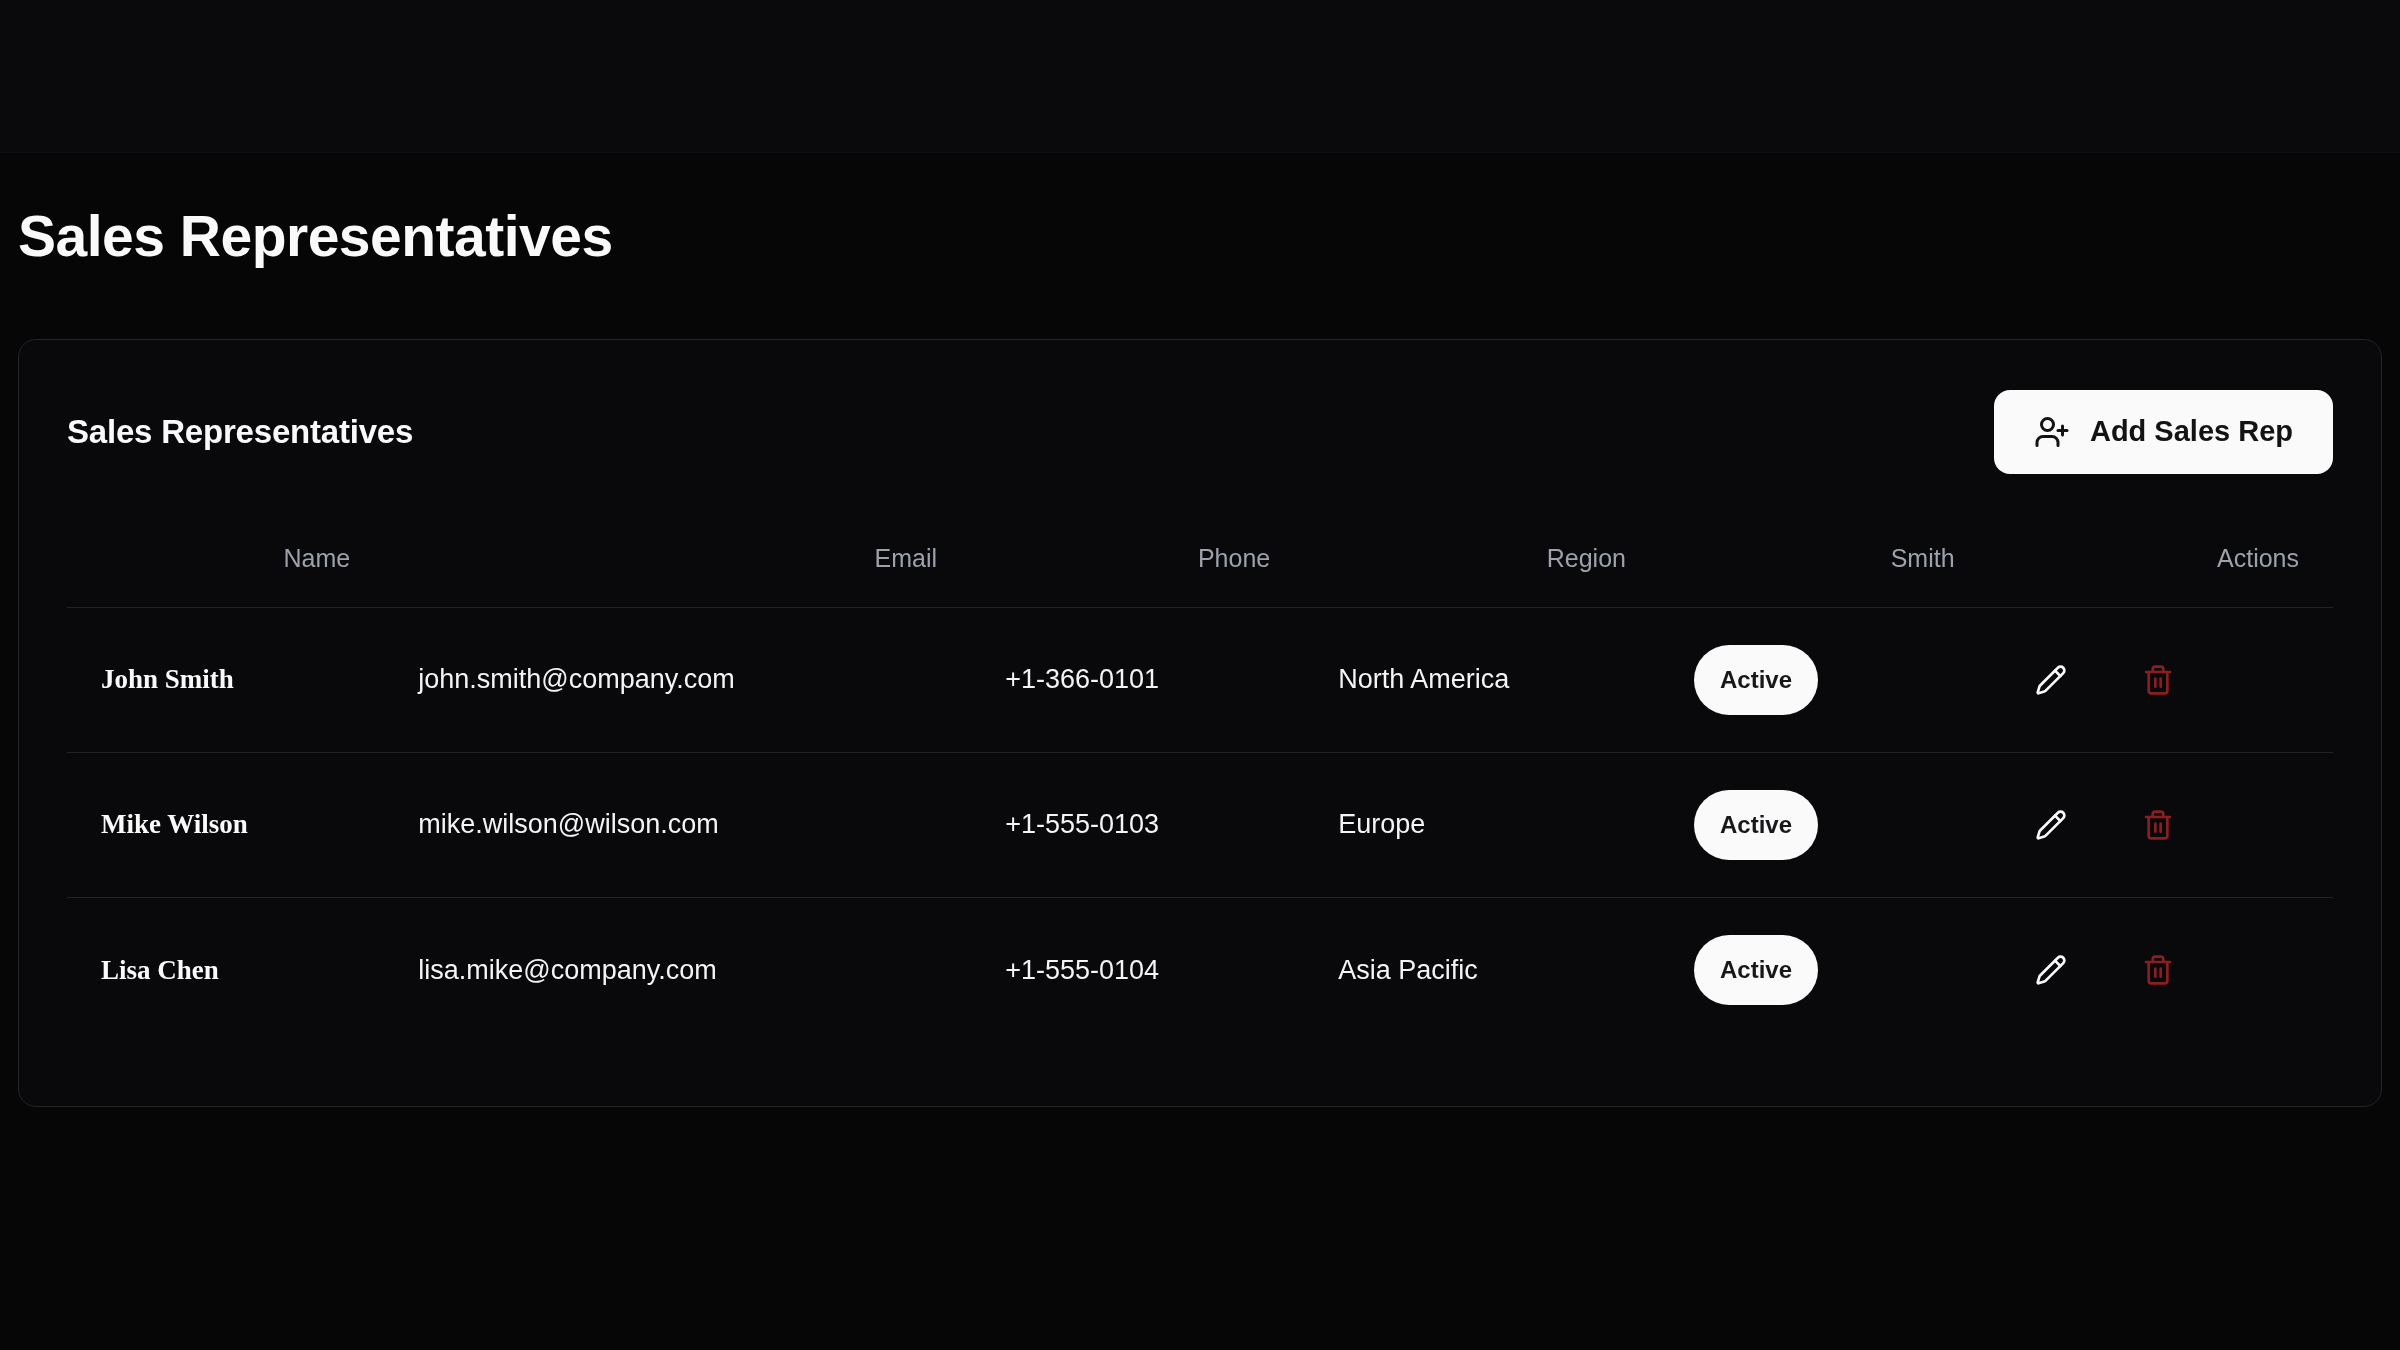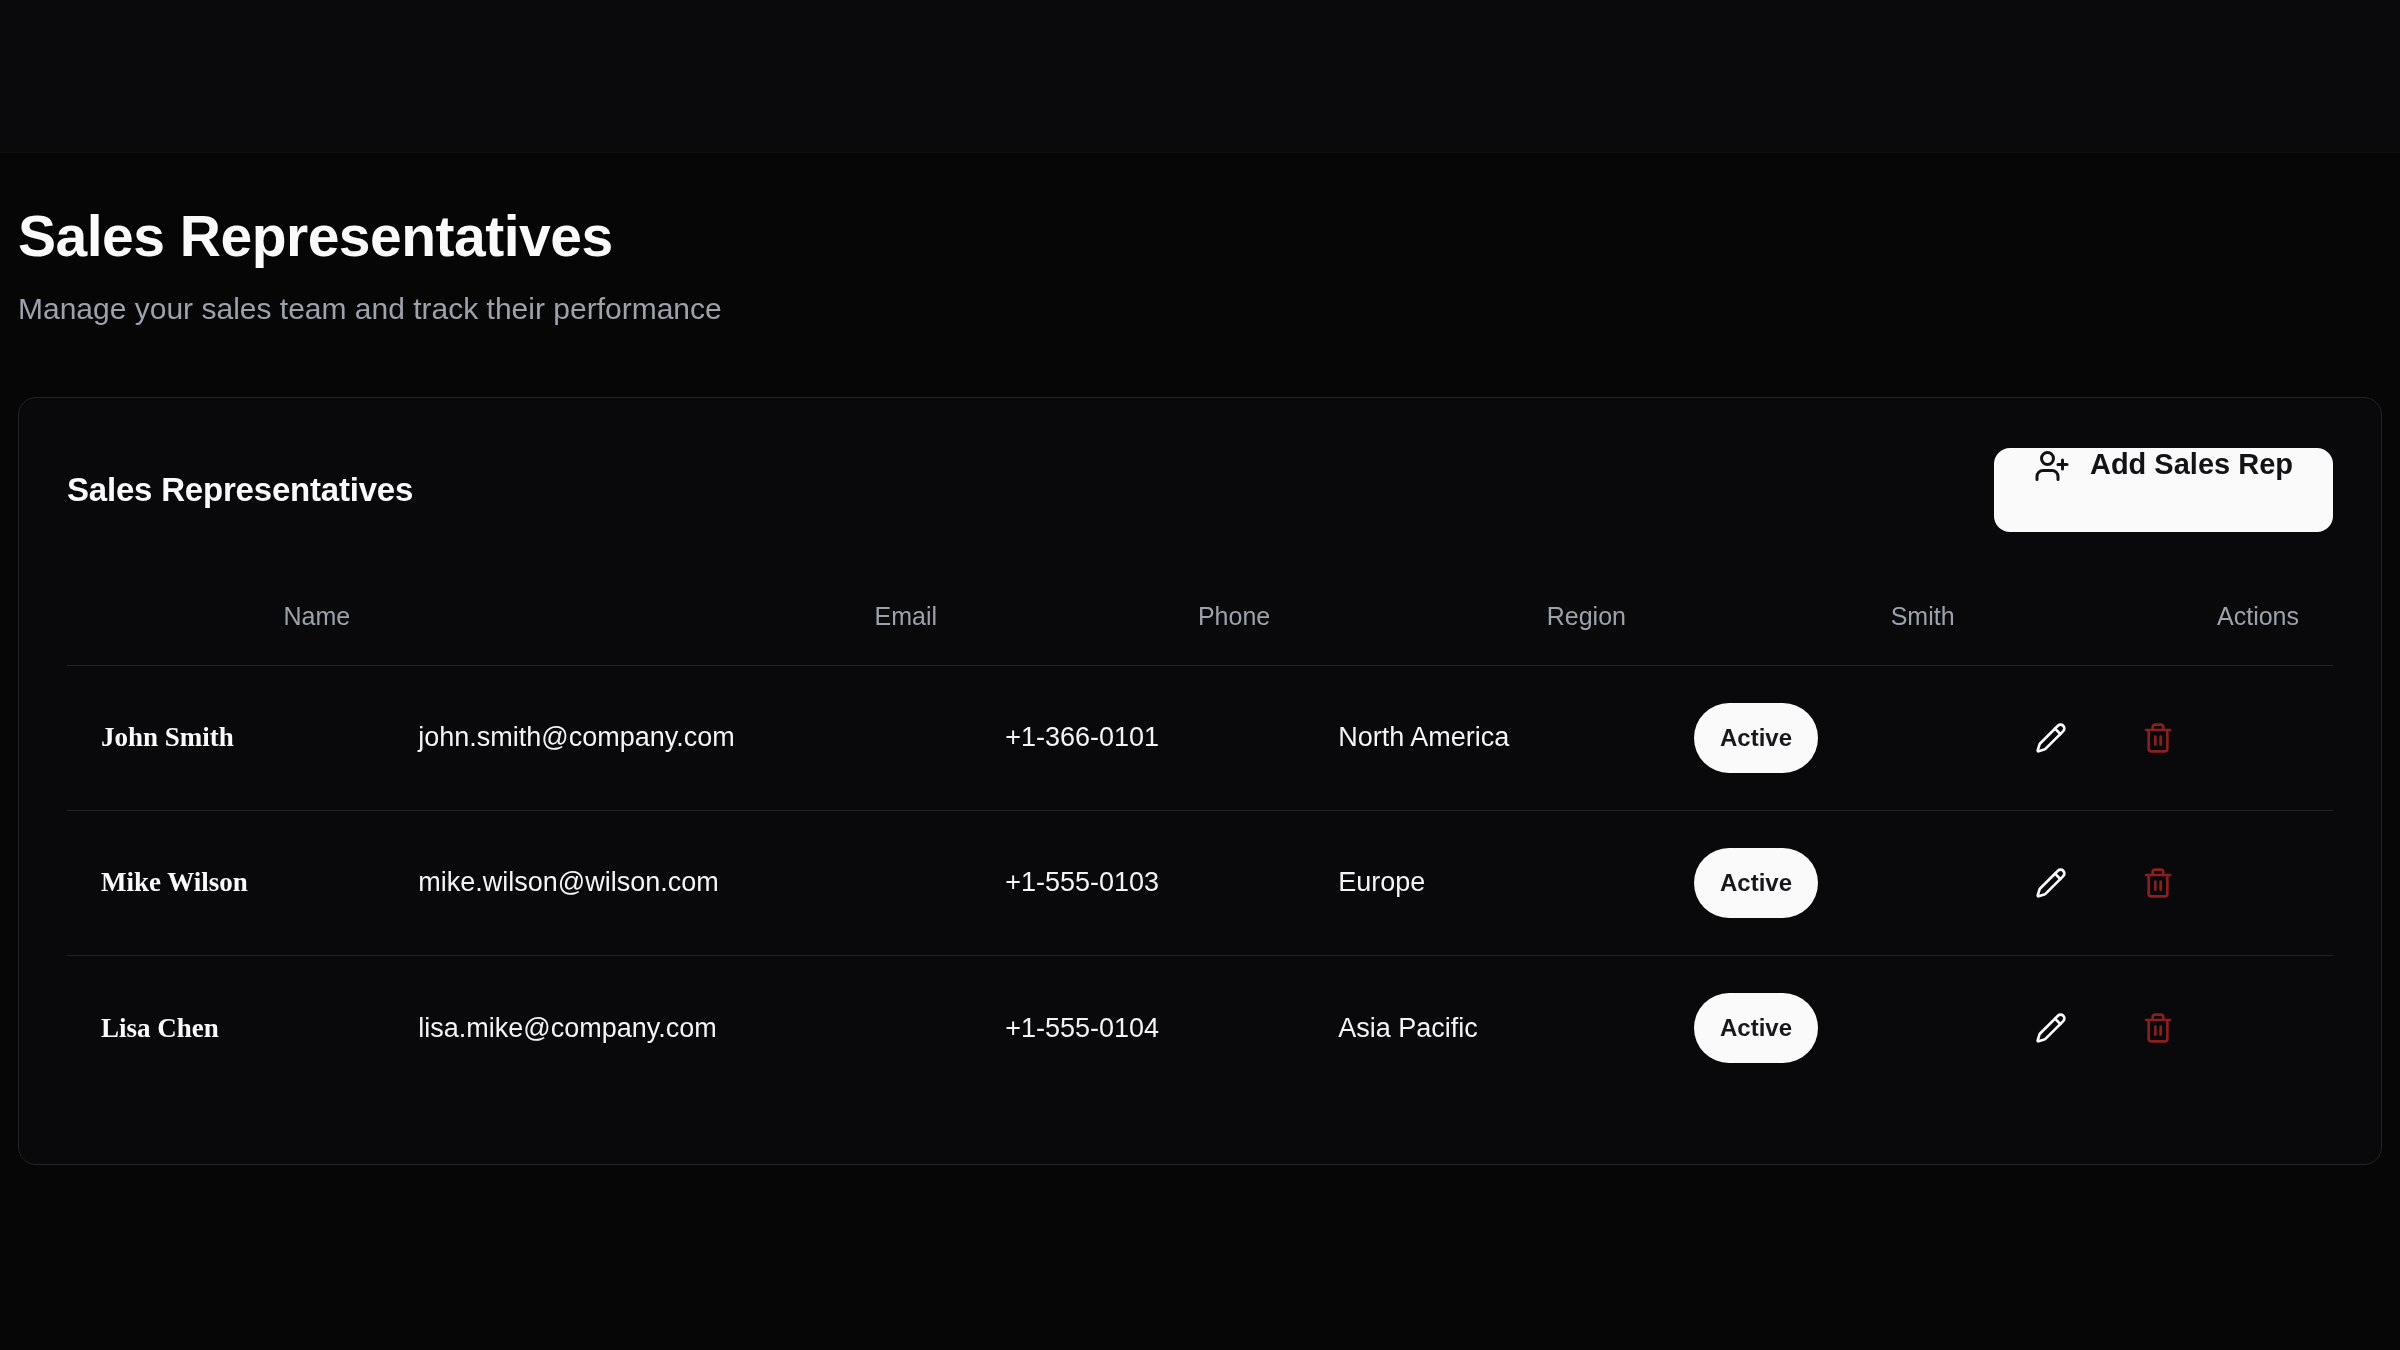--- a/index.html
+++ b/index.html
@@ -46,21 +46,21 @@
     height: 88px;
   }
   .card-title {
     font-size: 33px;
     font-weight: 700;
     color: #fafafa;
     letter-spacing: -0.2px;
   }
   .add-btn {
     display: inline-flex;
-    align-items: flex-start;
+    align-items: center;
     gap: 20px;
     height: 84px;
     padding: 0 40px;
     background: var(--button-bg, #fafafa);
     color: var(--button-text, #131316);
     border: none;
     border-radius: 16px;
     font-family: inherit;
     font-size: 29px;
     font-weight: 600;
@@ -122,21 +122,20 @@
   .icon-delete { color: var(--destructive, #8b1f1f); }
 </style>
 </head>
 <body>
 
 <div class="top-band"></div>
 
 <div class="main">
 
   <h1 class="page-title">Sales Representatives</h1>
-  <p class="page-subtitle">Manage your sales team and track their performance</p>
 
   <div class="card">
 
     <div class="card-header">
       <div class="card-title">Sales Representatives</div>
       <button class="add-btn">
         <span style="display:inline-flex;">
           <svg viewBox="0 0 24 24" fill="none" stroke="currentColor" stroke-width="2" stroke-linecap="round" stroke-linejoin="round">
             <path d="M16 21v-2a4 4 0 0 0-4-4H6a4 4 0 0 0-4 4v2"></path>
             <circle cx="9" cy="7" r="4"></circle>

